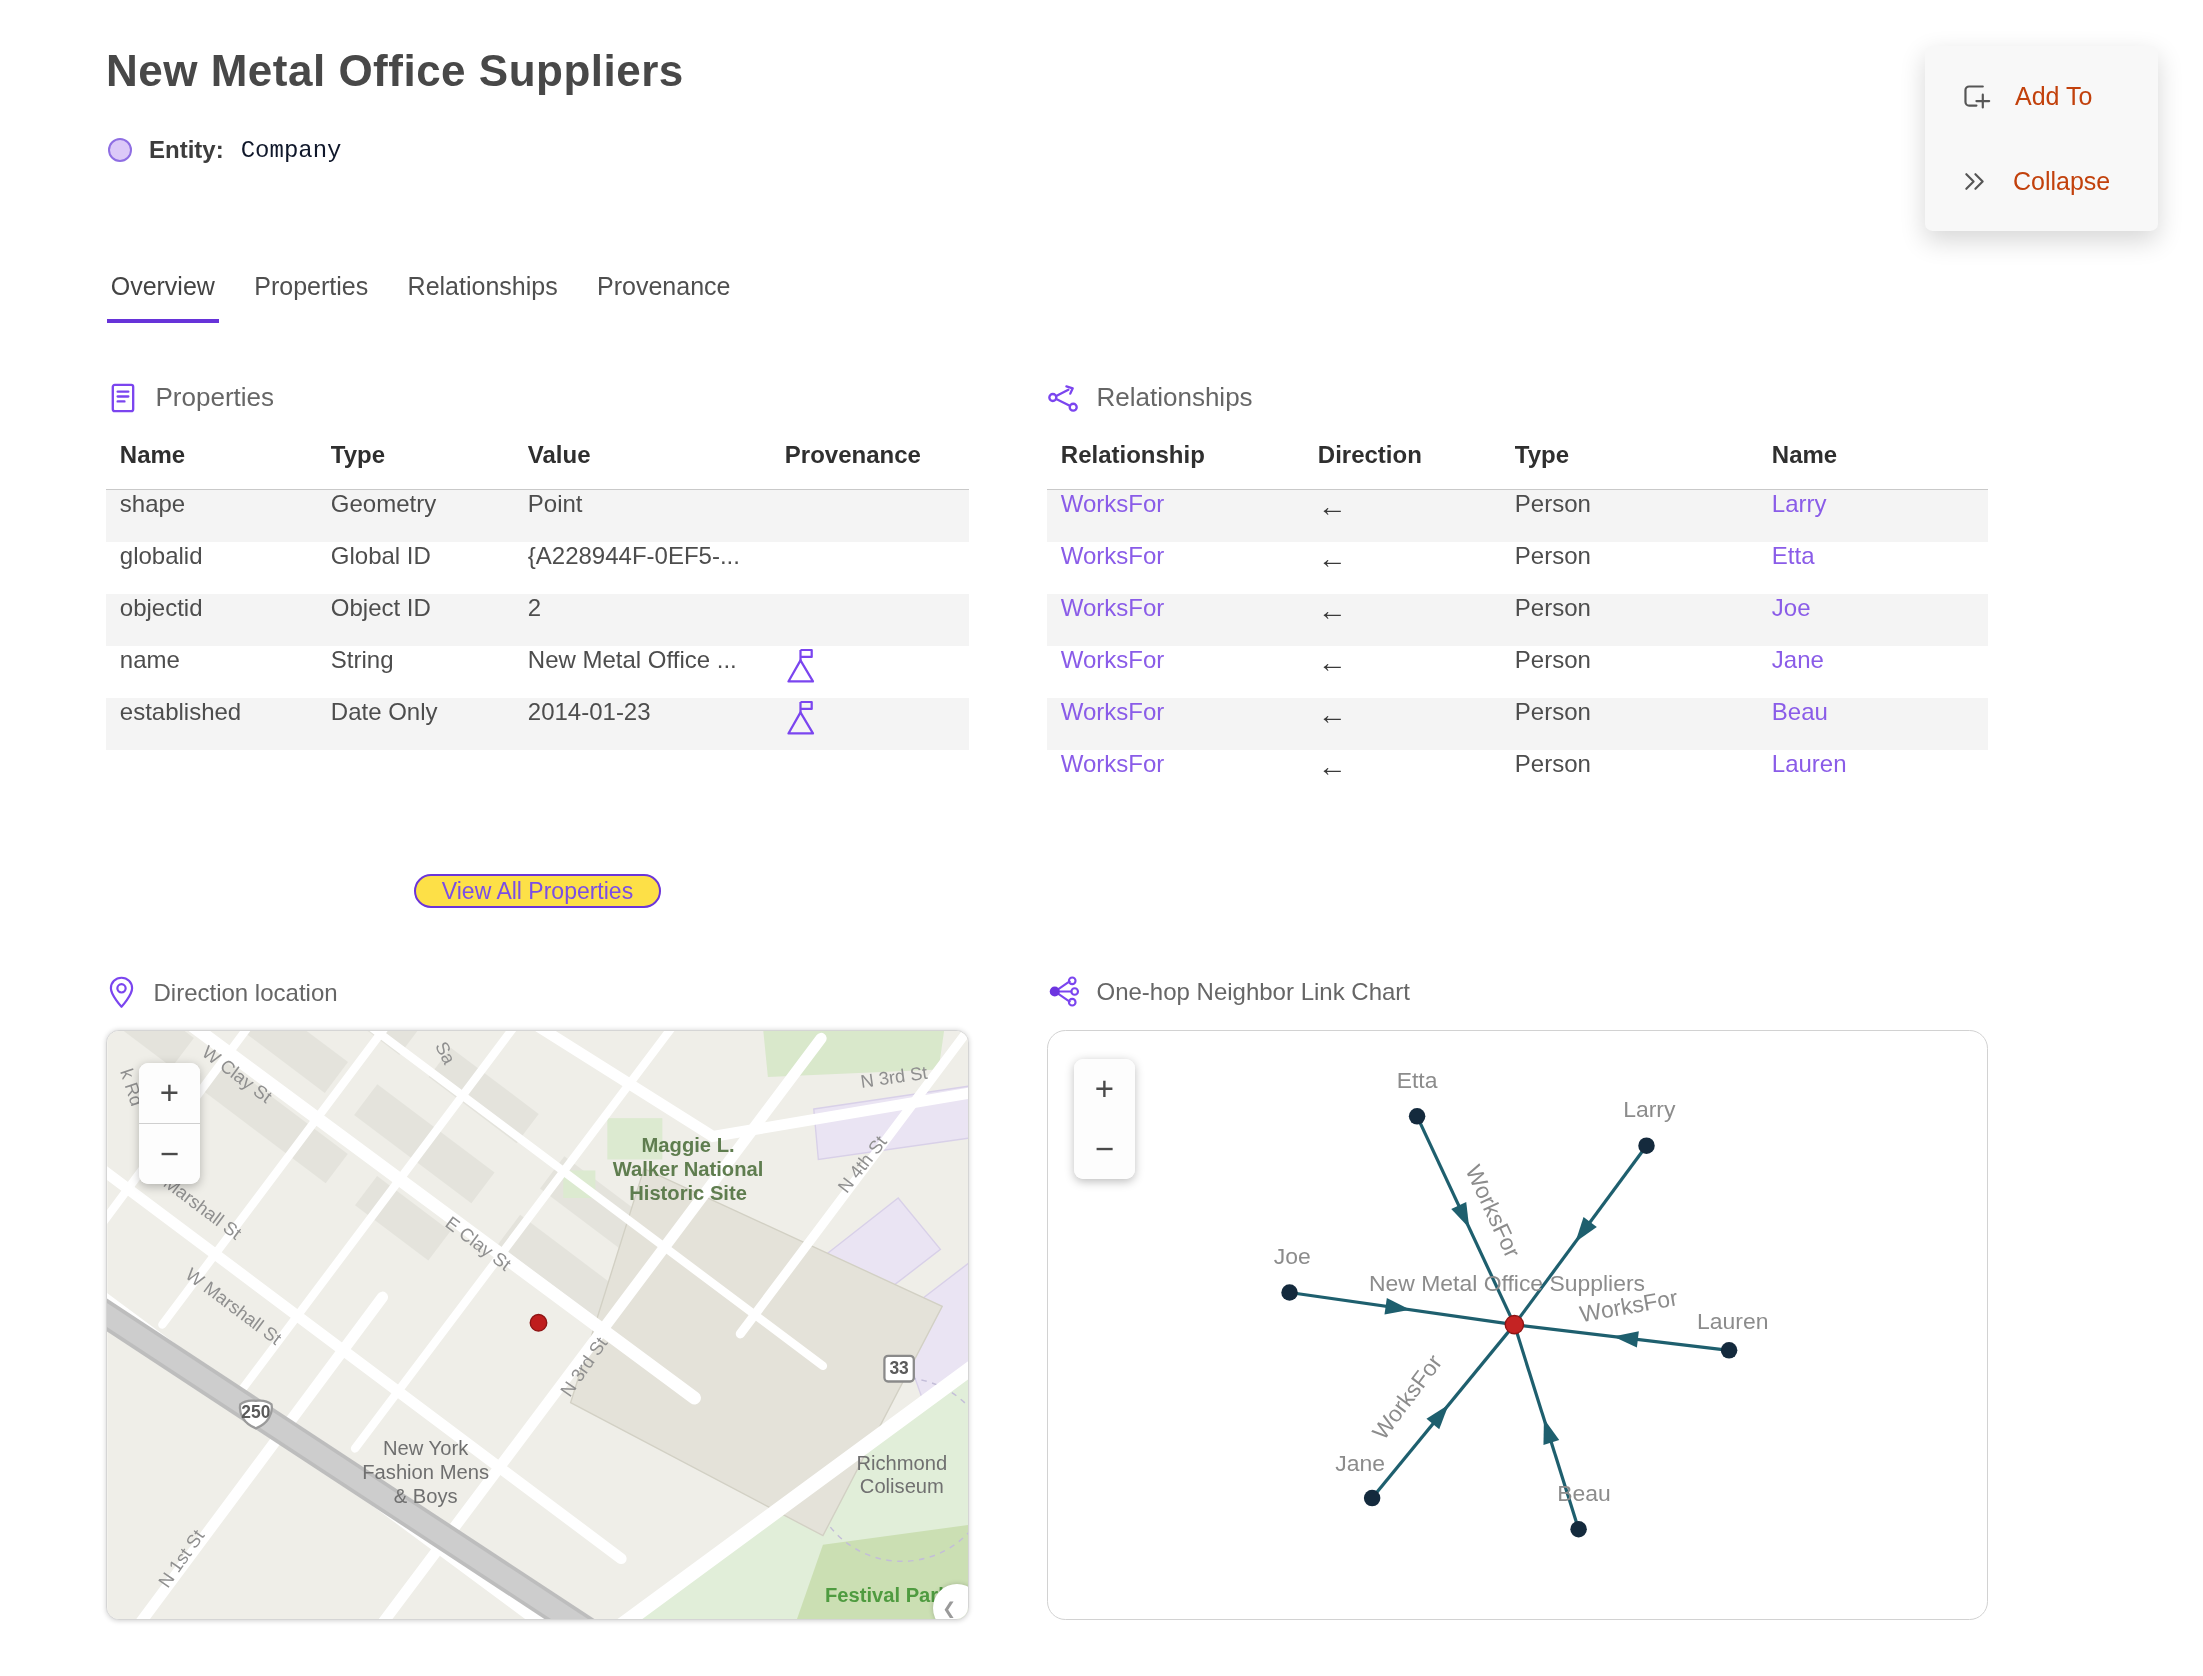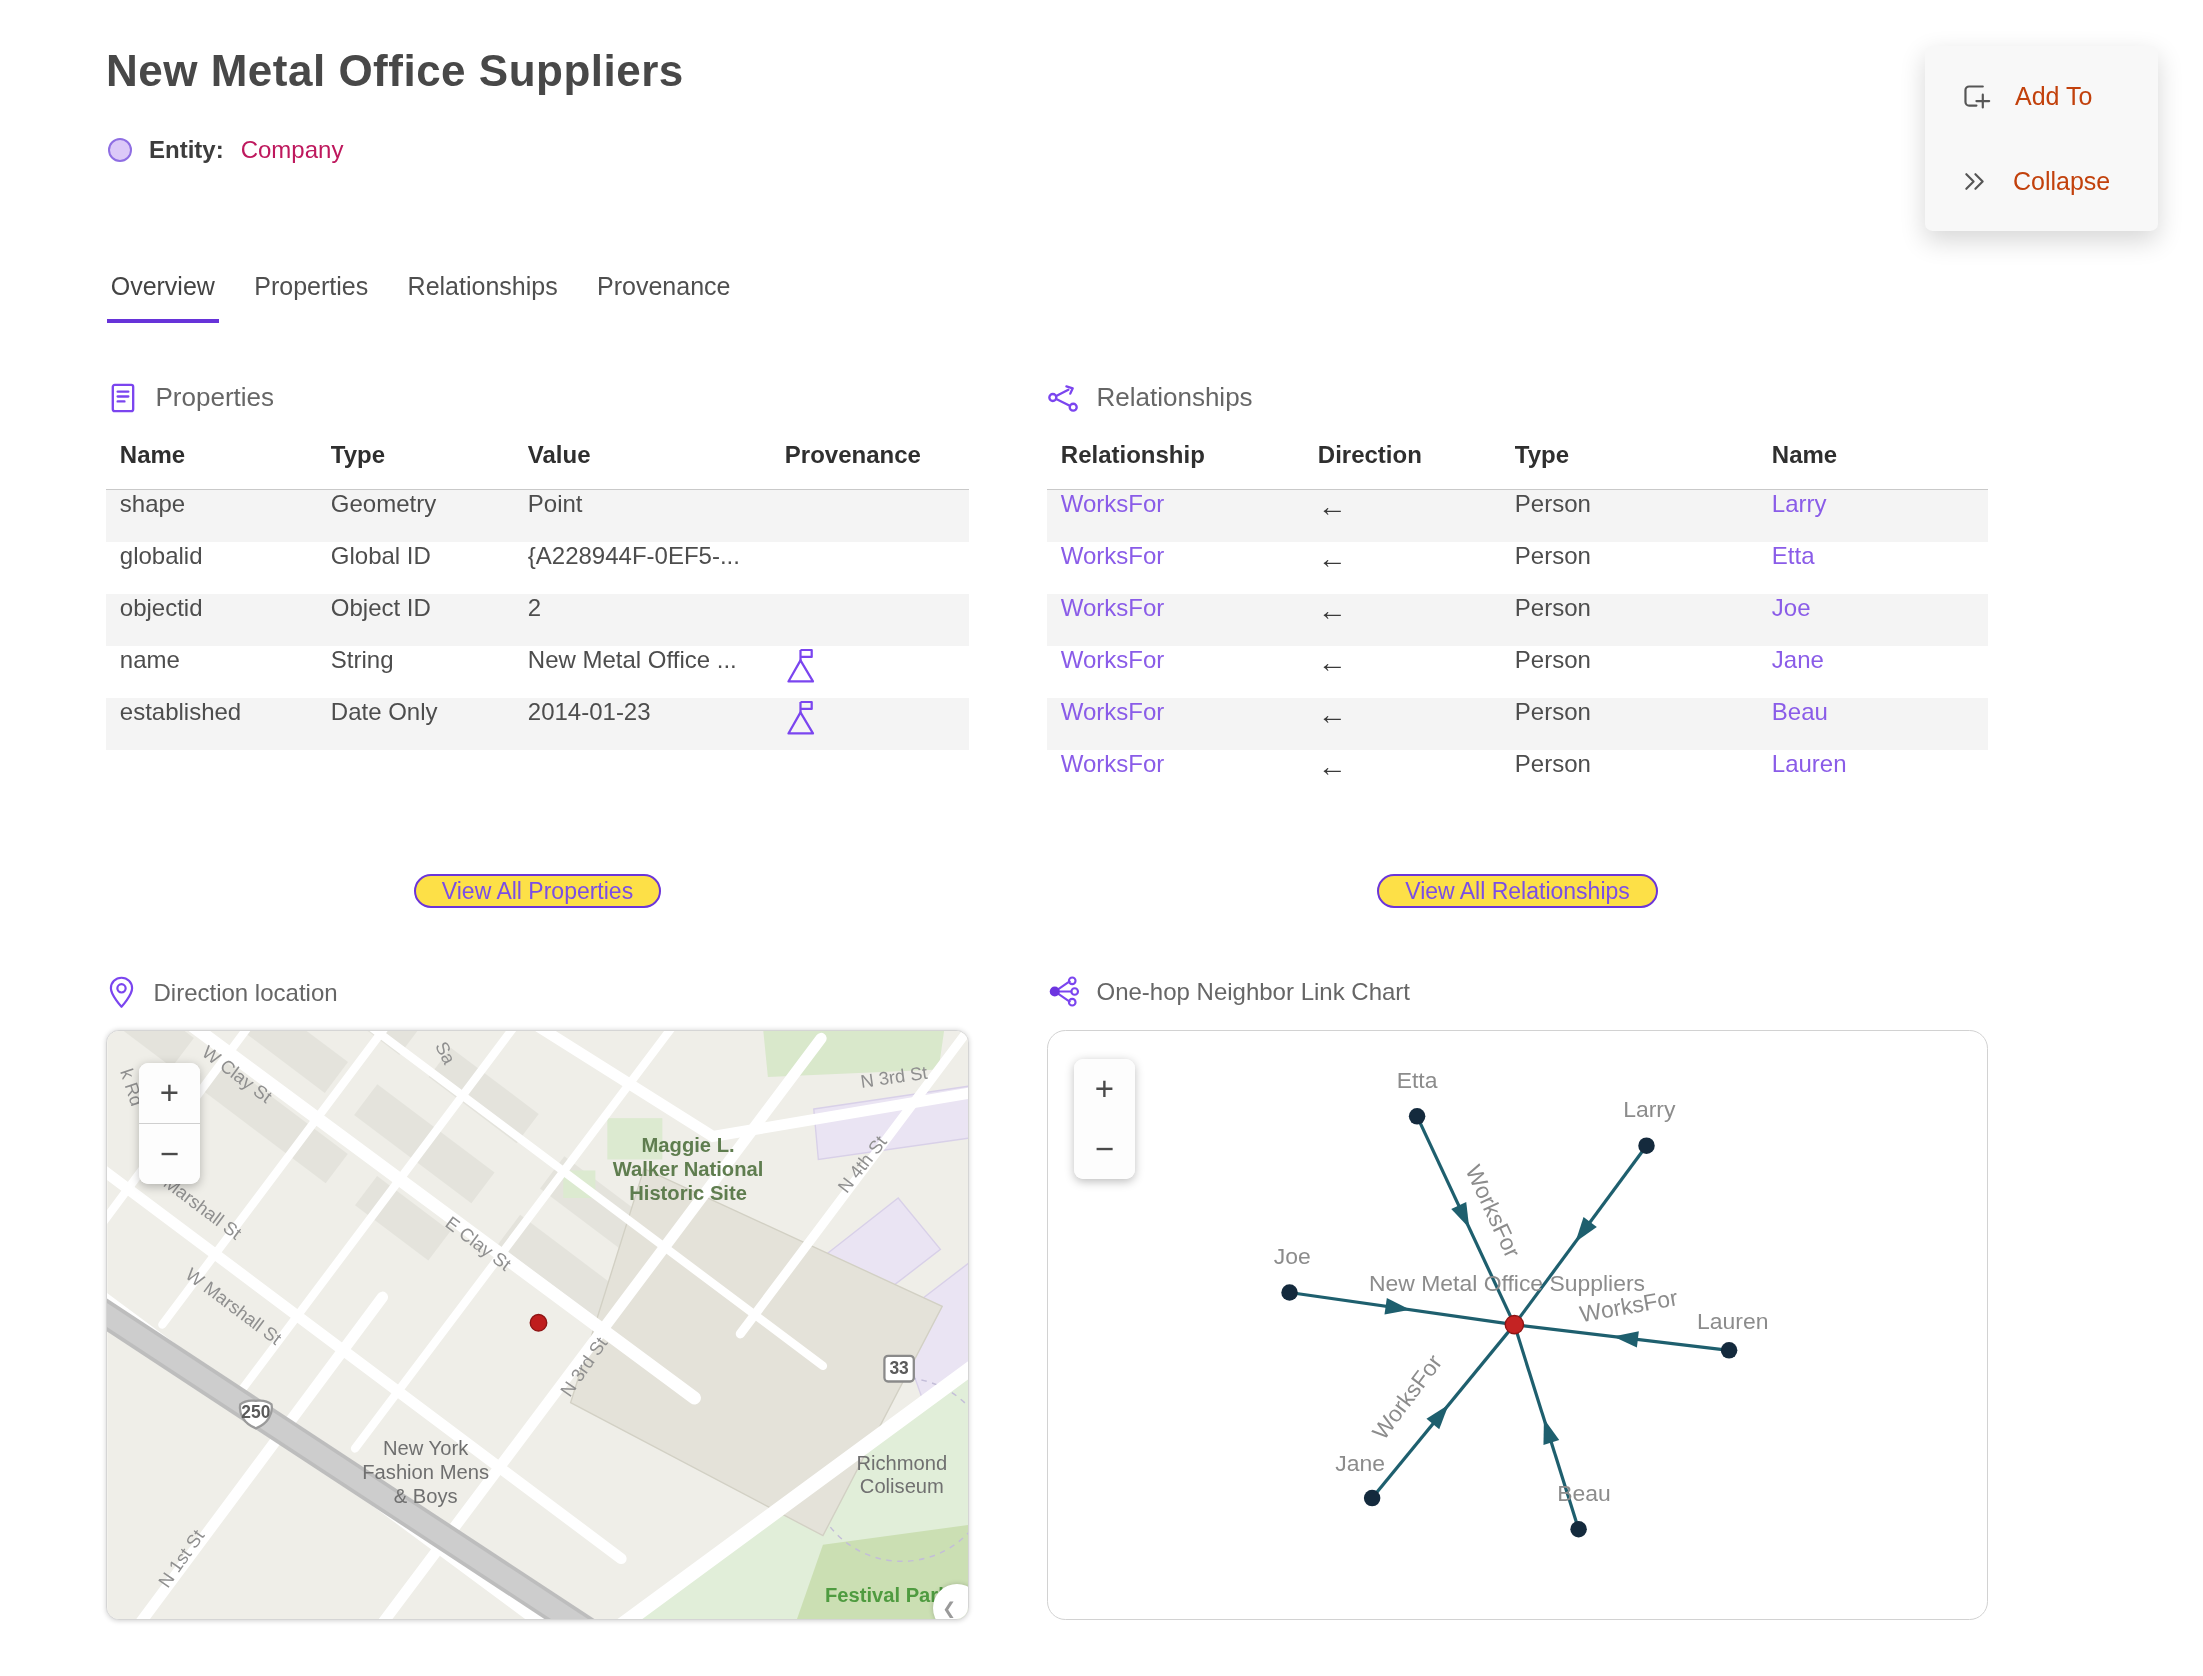--- a/index.html
+++ b/index.html
@@ -4,21 +4,21 @@
 <style>
   html,body{margin:0;padding:0;background:#fff;}
   #app{position:relative;width:2204px;height:1677px;background:#fff;
        font-family:"Liberation Sans",sans-serif;color:#4a4a4a;overflow:hidden;}
 
   
   .page-title{position:absolute;left:106px;top:46px;font-size:44px;font-weight:bold;color:#484848;letter-spacing:0.5px;}
   .entity-row{position:absolute;left:108px;top:136px;display:flex;align-items:center;gap:17px;font-size:24px;}
   .entity-dot{width:24px;height:24px;border-radius:50%;background:#dcc9f8;border:2.8px solid #8f6ee3;box-sizing:border-box;}
   .entity-label{font-weight:bold;color:#3d3d3d;}
-  .entity-type{color:#be185d;}
+  .entity-type{color:#0f172a;font-family:Liberation Mono, monospace;}
 
   
   .actions-panel{position:absolute;left:1925px;top:46px;width:233px;height:185px;background:#f8f8f8;
        border-radius:7.3px;box-shadow:0 9.2px 26px rgba(0,0,0,.16);display:flex;flex-direction:column;justify-content:space-around;padding:7.3px 0;box-sizing:border-box;}
   .action-item{display:flex;align-items:center;gap:24px;padding-left:35px;font-size:25px;color:#c2410c;cursor:pointer;}
   .action-item svg{stroke:#565656;fill:none;stroke-width:2.4;stroke-linecap:round;stroke-linejoin:round;}
 
   
   .tabs{position:absolute;left:107px;top:272px;display:flex;gap:32px;font-size:25px;color:#4f4f4f;}
   .tab{padding:0 3.7px 18.4px 3.7px;cursor:pointer;}
@@ -209,23 +209,20 @@
       <div class="c c4 link">Beau</div>
     </div>
     <div class="trow">
       <div class="c c1 link">WorksFor</div>
       <div class="c c2 dir">←</div>
       <div class="c c3">Person</div>
       <div class="c c4 link">Lauren</div>
     </div>
   </div>
 
-  <div class="btn-wrap" style="left:1047px;top:874px;width:941px;">
-    <button class="pill-btn">View All Relationships</button>
-  </div>
 
   <div class="section-head" style="left:106px;top:975px;font-size:24px;">
     <svg class="icon-purple" width="31" height="35" viewBox="0 0 32 38">
       <path d="M16 3 C9.5 3 4.5 8 4.5 14.5 C4.5 22 16 34.5 16 34.5 C16 34.5 27.5 22 27.5 14.5 C27.5 8 22.5 3 16 3 Z"></path>
       <circle cx="16" cy="14.5" r="4.5"></circle>
     </svg>
     <span>Direction location</span>
   </div>
 
   <div class="card" id="map-card">

